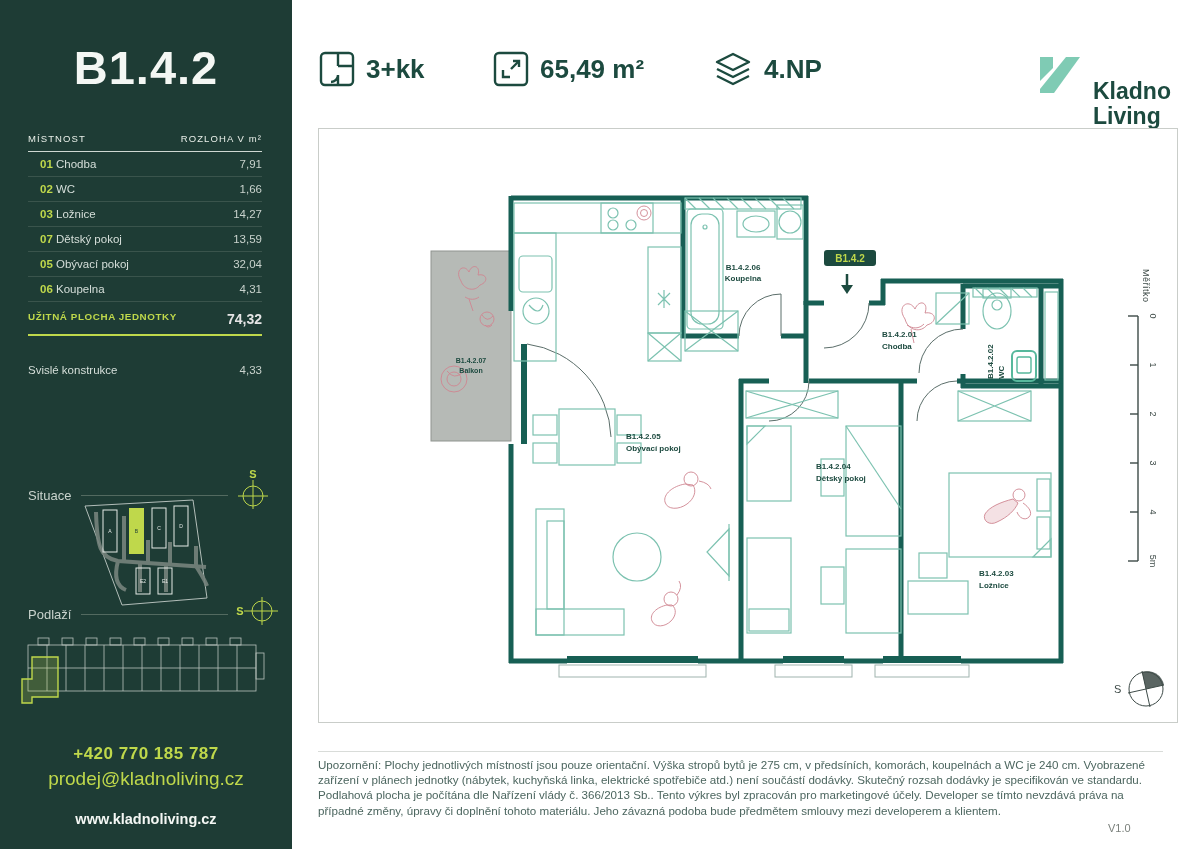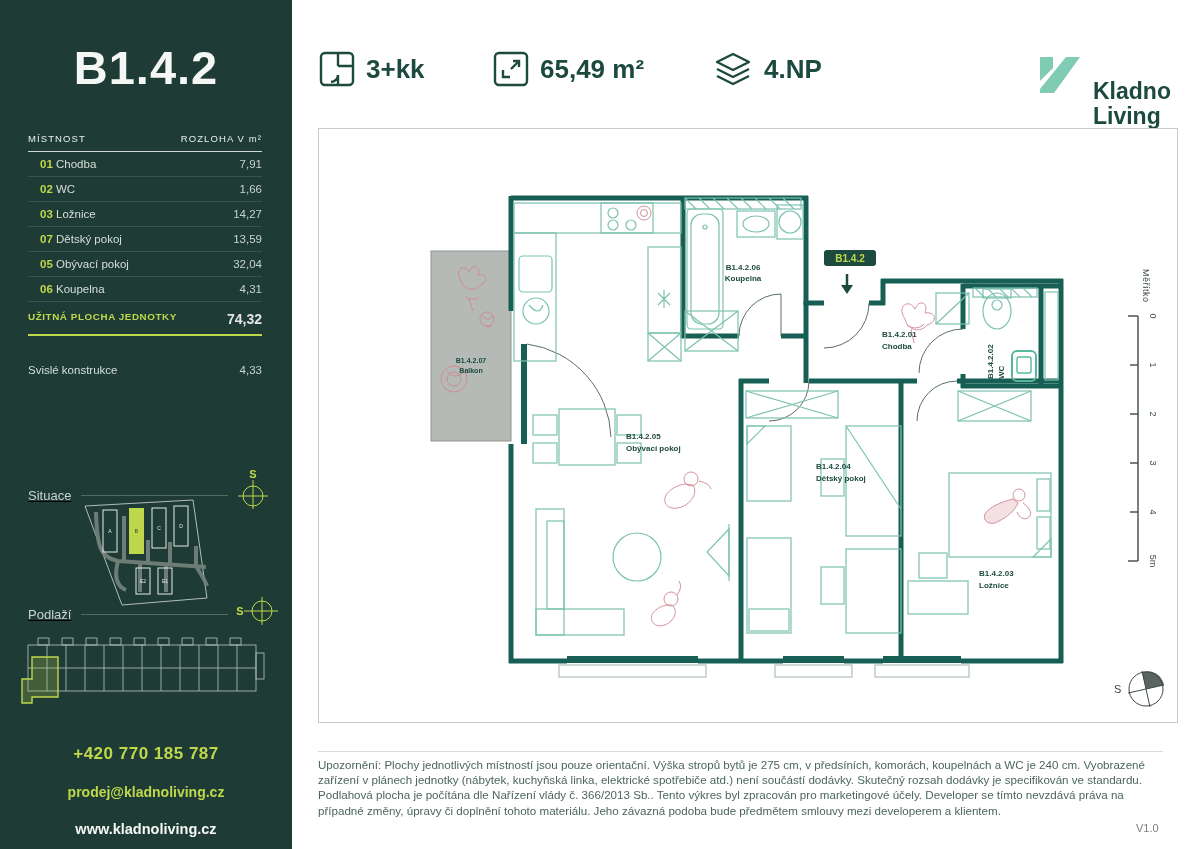--- a/index.html
+++ b/index.html
@@ -21,51 +21,51 @@
   .rrow .nm{color:#d6dfda;flex:1;}
   .rrow .val{color:#c9d3cd;}
   .sumrow{display:flex;align-items:flex-start;justify-content:space-between;
     padding:9px 0 7px;border-bottom:2px solid #bfd84b;}
   .sumrow .lbl{color:#bfd84b;font-weight:bold;font-size:9.8px;letter-spacing:.6px;}
   .sumrow .val{color:#e5e5e5;font-weight:bold;font-size:14px;}
   .gap22{height:22px;}
   .plain{border-bottom:none;}
   .thin-after{border-bottom:1px solid #3a544c;}
 
-  .sec-head{position:absolute;left:28px;width:236px;display:flex;align-items:center;text-decoration:underline;}
+  .sec-head{position:absolute;left:28px;width:236px;display:flex;align-items:center;}
   .sec-head .t{font-size:13px;color:#c9d3cd;margin-right:10px;}
   .sec-head .ln{flex:1;height:1px;background:#536a60;}
   .situace-head{top:488px;width:200px;}
   .podlazi-head{top:607px;width:200px;align-items:center;}
   .compass-sm{position:absolute;}
   .c-situace{left:234px;top:468px;}
   .c-podlazi{left:232px;top:596px;}
 
   .contact{position:absolute;left:0;top:744px;width:100%;text-align:center;}
   .contact .phone{font-size:17px;font-weight:bold;color:#bfd84b;letter-spacing:.5px;}
-  .contact .email{margin-top:20px;font-size:14px;font-weight:bold;color:#bfd84b;}
+  .contact .email{margin-top:4px;font-size:19px;font-weight:normal;color:#bfd84b;}
   .contact .web{margin-top:21px;font-size:14.5px;font-weight:bold;color:#f4f7f4;}
 
   
   .spec-label{position:absolute;font-size:26px;font-weight:bold;color:#1c4a3f;line-height:38px;height:38px;}
   .lab1{left:366px;top:50px;} .lab2{left:540px;top:50px;} .lab3{left:764px;top:50px;}
   .spec-icon{position:absolute;top:50px;}
   .ic1{left:318px;} .ic2{left:492px;} .ic3{left:712px;}
   .brand{position:absolute;left:1036px;top:51px;display:flex;}
   .brand-text{margin-left:9px;font-size:23px;font-weight:bold;color:#1c4a3f;line-height:24.5px;margin-top:28px;}
 
   
   .planbox{position:absolute;left:318px;top:128px;width:858px;height:593px;
     border:1px solid #c9cdc9;box-sizing:content-box;background:#fff;}
 
   
   .foot-line{position:absolute;left:318px;top:751px;width:845px;height:1px;background:#d9dcd9;}
   .disclaimer{position:absolute;left:318px;top:757px;width:846px;
     font-size:11.6px;line-height:15.2px;color:#4c665f;}
-  .version{position:absolute;left:1108px;top:822px;font-size:11px;color:#7b817c;margin-left:28px;}
+  .version{position:absolute;left:1108px;top:822px;font-size:11px;color:#7b817c;}
 </style>
 </head>
 <body>
 
 <div class="sidebar">
   <div class="unit-title">B1.4.2</div>
 
   <div class="rtable">
     <div class="thead">
       <span>MÍSTNOST</span>

